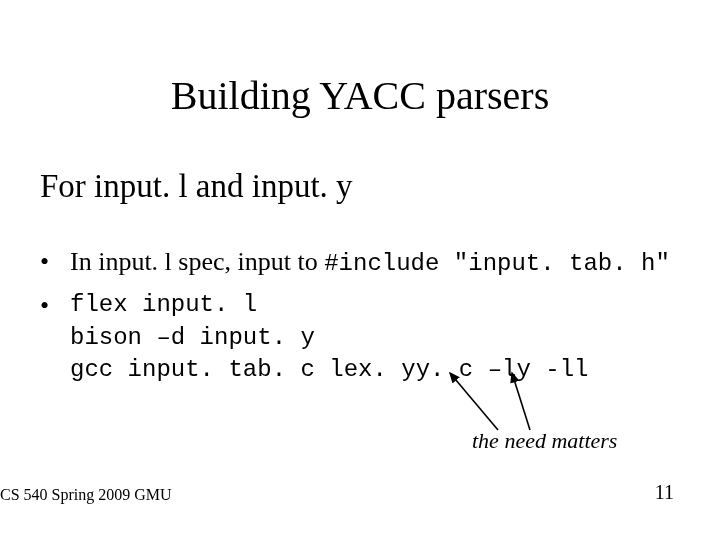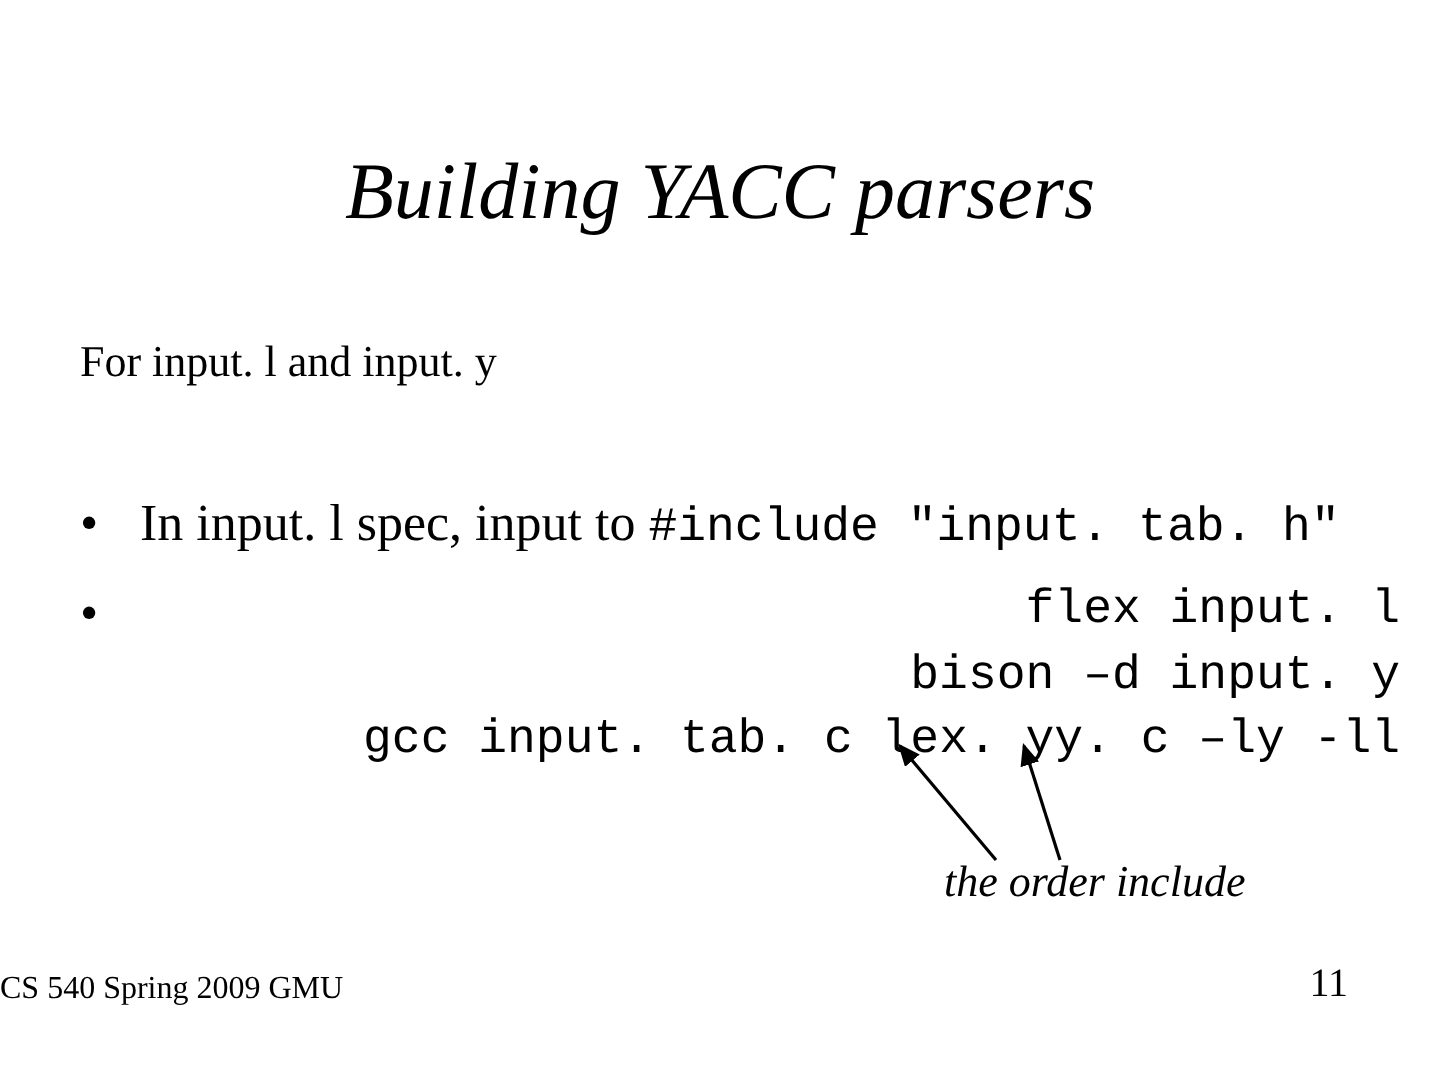--- a/index.html
+++ b/index.html
@@ -19,27 +19,26 @@
     box-sizing: border-box;
   }
   .title {
     position: absolute;
     top: 72px;
     left: 0;
     width: 720px;
     text-align: center;
     font-size: 40px;
     font-weight: 400;
-    font-style: italic;
   }
   .subtitle {
     position: absolute;
     top: 168px;
     left: 40px;
-    font-size: 22px;
+    font-size: 33px;
   }
   .bullets {
     position: absolute;
     top: 245px;
     left: 40px;
     width: 660px;
   }
   .bullet {
     font-size: 26px;
     line-height: 1.3;
@@ -58,21 +57,20 @@
   }
   .mono {
     font-family: "Courier New", Courier, monospace;
     font-size: 24px;
   }
   .mono-block {
     font-family: "Courier New", Courier, monospace;
     font-size: 24px;
     white-space: pre;
     line-height: 1.35;
-    text-align: right;
   }
   .note {
     position: absolute;
     top: 428px;
     left: 472px;
     font-style: italic;
     font-size: 22px;
   }
   .footer-center {
     position: absolute;
@@ -127,18 +125,18 @@
   <svg class="arrows" width="200" height="70">
     <defs>
       <marker id="ah" markerWidth="8" markerHeight="8" refX="6" refY="3" orient="auto">
         <path d="M0,0 L7,3 L0,6 Z" fill="#000"></path>
       </marker>
     </defs>
     <line x1="118" y1="65" x2="70" y2="8" stroke="#000" stroke-width="1.6" marker-end="url(#ah)"></line>
     <line x1="150" y1="65" x2="132" y2="8" stroke="#000" stroke-width="1.6" marker-end="url(#ah)"></line>
   </svg>
 
-  <div class="note">the order include</div>
+  <div class="note">the need matters</div>
 
   <div class="footer-center">CS 540 Spring 2009 GMU</div>
   <div class="footer-right">11</div>
 
 </div>
 
 </body></html>

